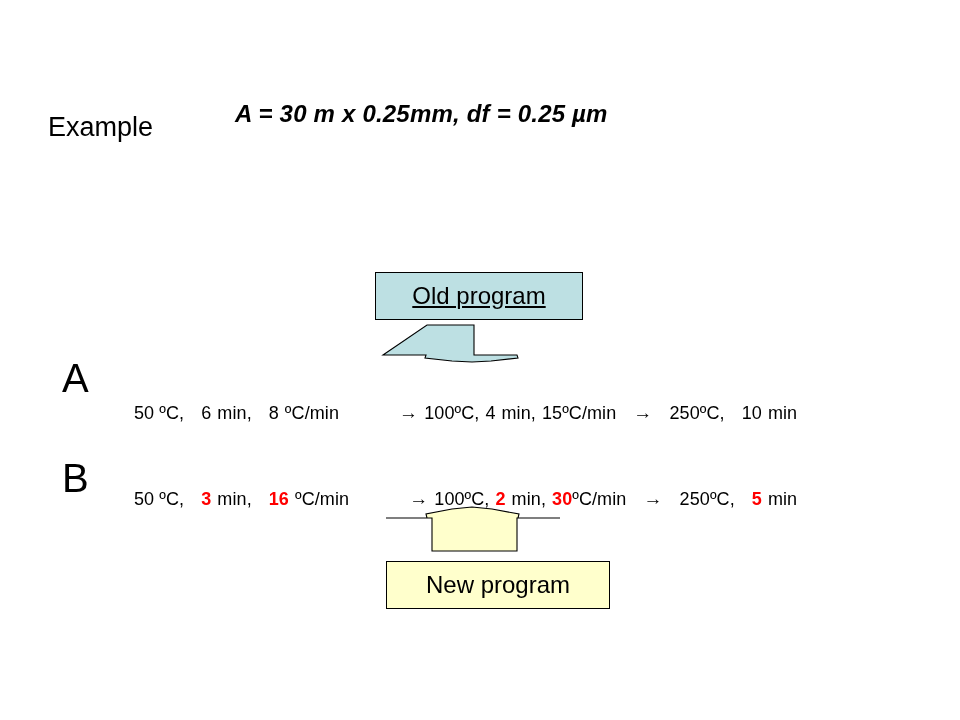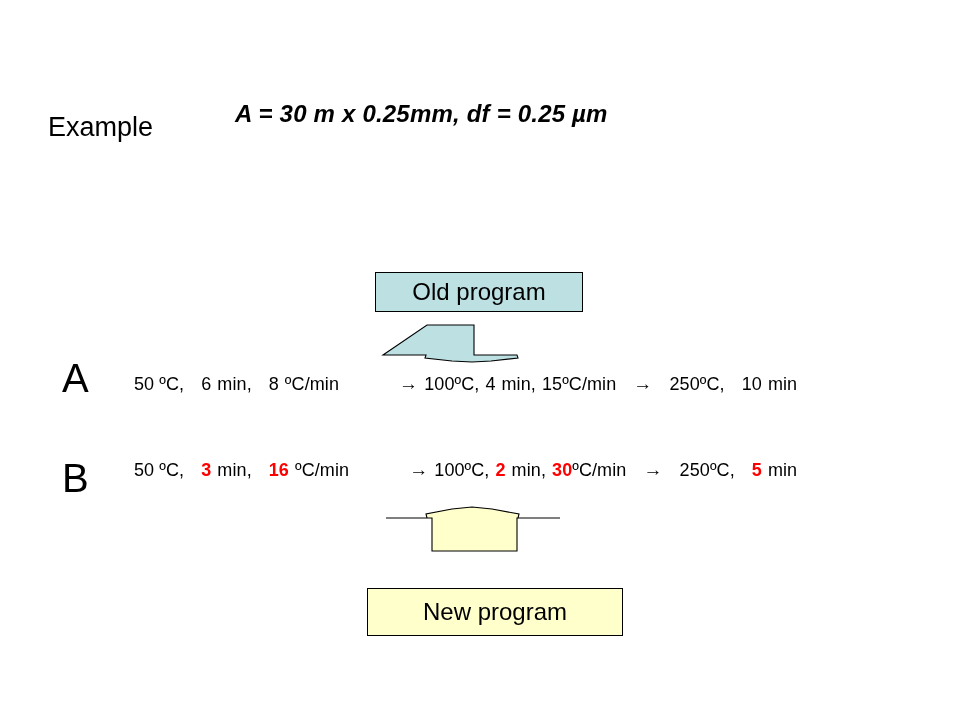--- a/index.html
+++ b/index.html
@@ -59,20 +59,21 @@
   .letter-b { top: 457px; }
 
   
   .program-row {
     position: absolute;
     left: 134px;
     font-size: 18px;
     line-height: 22px;
     white-space: nowrap;
     letter-spacing: 0.1px;
+    margin-top: 29px;
   }
   .row-a { top: 373px; }
   .row-b { top: 459px; }
 
   .program-row .seg { display: inline; }
   .program-row .gap-sm { display: inline-block; width: 6px; }
   .program-row .gap-md { display: inline-block; width: 17px; }
   .program-row .gap-lg { display: inline-block; width: 30px; }
   .program-row .arrow-glyph {
     display: inline-block;
@@ -92,30 +93,30 @@
     align-items: center;
     justify-content: center;
     font-size: 24px;
     line-height: 28px;
     white-space: nowrap;
   }
   .box-old {
     left: 375px;
     top: 272px;
     width: 208px;
-    height: 40px;
+    height: 48px;
     background: #bde0e3;
+    text-decoration: underline;
   }
   .box-new {
-    left: 367px;
+    left: 386px;
     top: 561px;
-    width: 256px;
+    width: 224px;
     height: 48px;
     background: #ffffcc;
-    margin-top: 27px;
   }
 
   
   .arrow-svg {
     position: absolute;
     overflow: visible;
   }
   .arrow-down-wrap {
     left: 380px;
     top: 324px;

